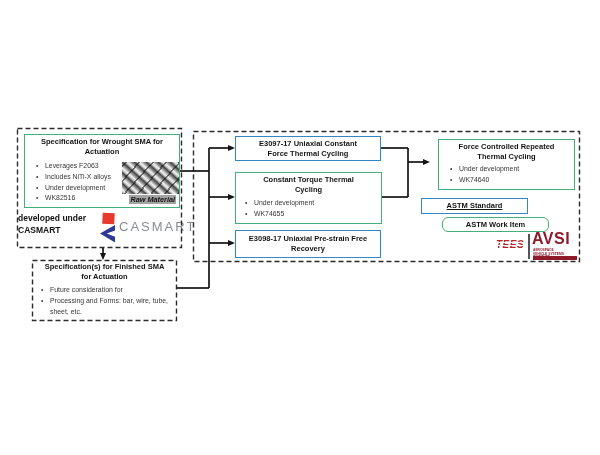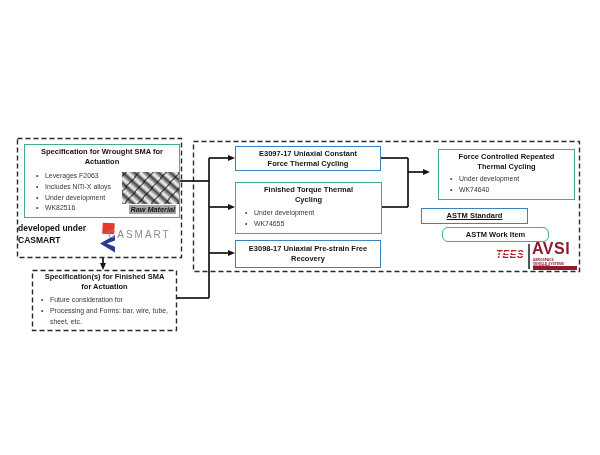--- a/index.html
+++ b/index.html
@@ -1,37 +1,37 @@
 <!DOCTYPE html>
 <html style="--standard_border: #3584c4; --work_item_border: #44ae7c; --line: #141414; --casmart_red: #e8392f; --casmart_blue: #2c3a94; --casmart_gray: #8a8d8f; --avsi_red: #8f1a2c; --tees_red: #b3262a;"><head>
 <meta charset="utf-8">
 <style>
   html,body{margin:0;padding:0;background:#fff;}
   #canvas{
     position:relative;width:600px;height:381px;background:#fff;overflow:hidden;
-    font-family:"Liberation Sans",sans-serif;color:#151515;margin-top:10px;
+    font-family:"Liberation Sans",sans-serif;color:#151515;
   }
   .box{position:absolute;box-sizing:border-box;background:#fff;}
   .std{border:1.8px solid var(--standard_border);}
   .wi{border:1.8px solid var(--work_item_border);}
   .bt{font-weight:bold;font-size:7.5px;line-height:1.32;text-align:center;color:#141414;margin:2px auto 0;}
   .bl{list-style:none;margin:0;padding:0;position:absolute;}
   .bl li{font-size:6.9px;line-height:10.8px;color:#363636;padding-left:14px;position:relative;text-align:left;}
   .bl li::before{content:"\2022";position:absolute;left:5px;top:0;color:#444;}
   .center-flex{display:flex;align-items:center;justify-content:center;}
   
   .photo{
     position:absolute;left:97px;top:27px;width:57px;height:32px;
     background-image:
       repeating-linear-gradient(-48deg, rgba(0,0,0,.50) 0 1.5px, rgba(0,0,0,0) 1.5px 10px),
       repeating-linear-gradient(42deg,#3f3f3f 0px,#c9c9c9 2px,#f2f2f2 3.5px,#8f8f8f 6px,#474747 8px);
   }
   .raw-label{position:absolute;right:3px;top:60px;font-size:7.3px;font-weight:bold;font-style:italic;color:#111;background:#a3a3a3;padding:0 1px;}
   .casmart-caption{position:absolute;left:18px;top:213px;width:84px;text-align:left;font-weight:bold;font-size:8.5px;line-height:1.4;color:#111;}
-  .casmart-text{position:absolute;left:108px;top:219px;font-size:10px;letter-spacing:2px;color:var(--casmart_gray);font-weight:500;}
+  .casmart-text{position:absolute;left:119px;top:219px;font-size:13px;letter-spacing:2px;color:var(--casmart_gray);font-weight:500;}
   
   .avsi-caption{position:absolute;left:387px;top:239px;font-size:9.5px;font-weight:bold;color:#111;}
   .tees{position:absolute;left:496px;top:239px;font-size:10px;font-weight:bold;font-style:italic;color:var(--tees_red);letter-spacing:.5px;}
   .tees i{position:absolute;left:-1px;width:30px;height:1px;background:#fff;}
   .tees .l1{top:3px;} .tees .l2{top:6px;}
   .logo-divider{position:absolute;left:528px;top:234px;width:1.5px;height:25px;background:#555;}
   .avsi-word{position:absolute;left:532px;top:230px;font-size:16px;font-weight:800;color:var(--avsi_red);letter-spacing:.5px;}
   .avsi-sub{position:absolute;left:533px;top:248px;width:64px;font-size:6px;line-height:1.1;font-weight:bold;color:var(--avsi_red);transform:scale(.55);transform-origin:left top;}
   .avsi-bar{position:absolute;left:533px;top:256px;width:44px;height:3.5px;background:var(--avsi_red);}
   svg.overlay{position:absolute;left:0;top:0;pointer-events:none;}
@@ -68,21 +68,21 @@
       <li>Future consideration for</li>
       <li>Processing and Forms: bar, wire, tube, sheet, etc.</li>
     </ul>
   </div>
 
   <div class="box std center-flex" style="left:235px;top:136px;width:146px;height:25px;">
     <div class="bt" style="max-width:120px;margin:0;">E3097-17 Uniaxial Constant Force Thermal Cycling</div>
   </div>
 
   <div class="box wi" style="left:235px;top:172px;width:147px;height:52px;">
-    <div class="bt" style="max-width:110px;">Finished Torque Thermal Cycling</div>
+    <div class="bt" style="max-width:110px;">Constant Torque Thermal Cycling</div>
     <ul class="bl" style="left:4px;top:25px;width:136px;">
       <li>Under development</li>
       <li>WK74655</li>
     </ul>
   </div>
 
   <div class="box std center-flex" style="left:235px;top:230px;width:146px;height:28px;">
     <div class="bt" style="max-width:122px;margin:0;">E3098-17 Uniaxial Pre-strain Free Recovery</div>
   </div>
 

